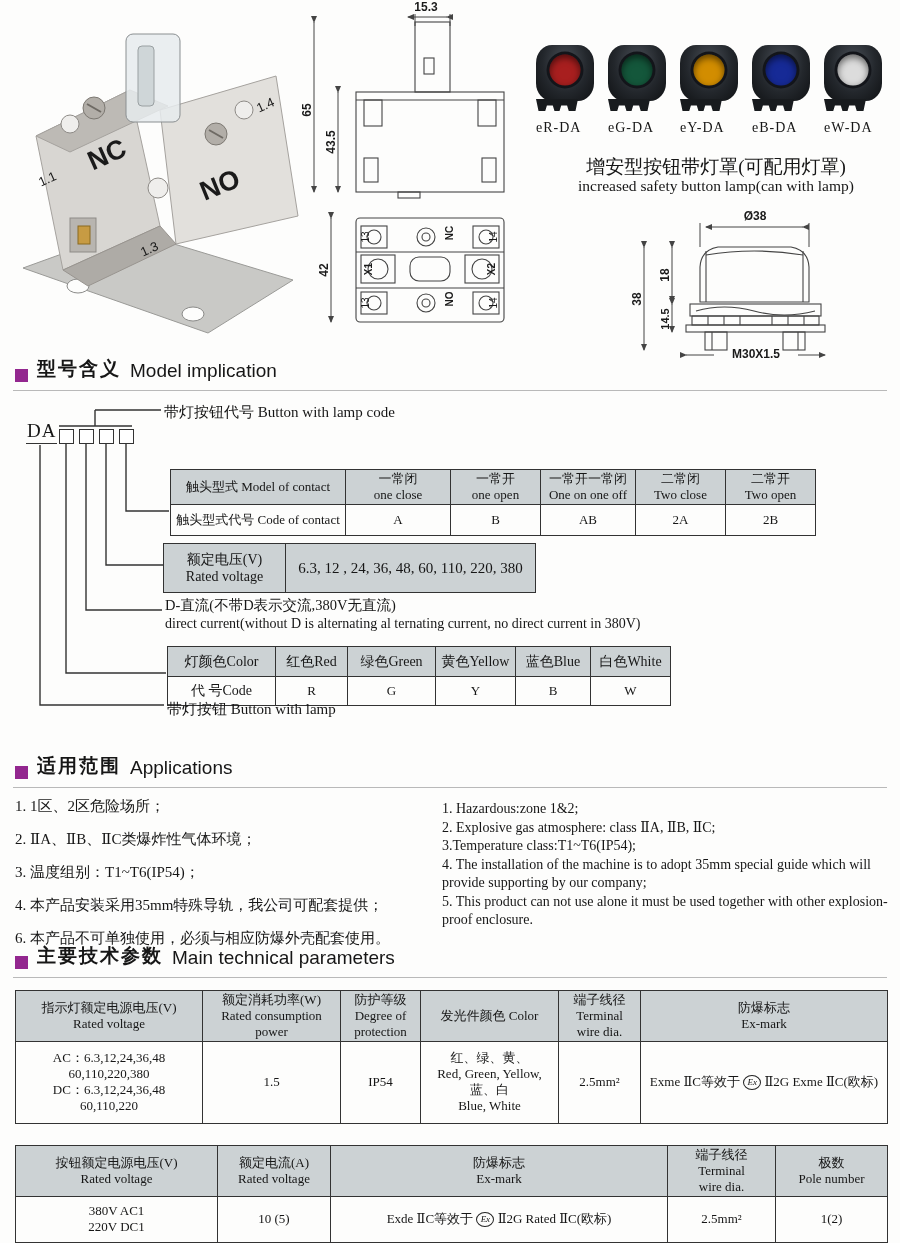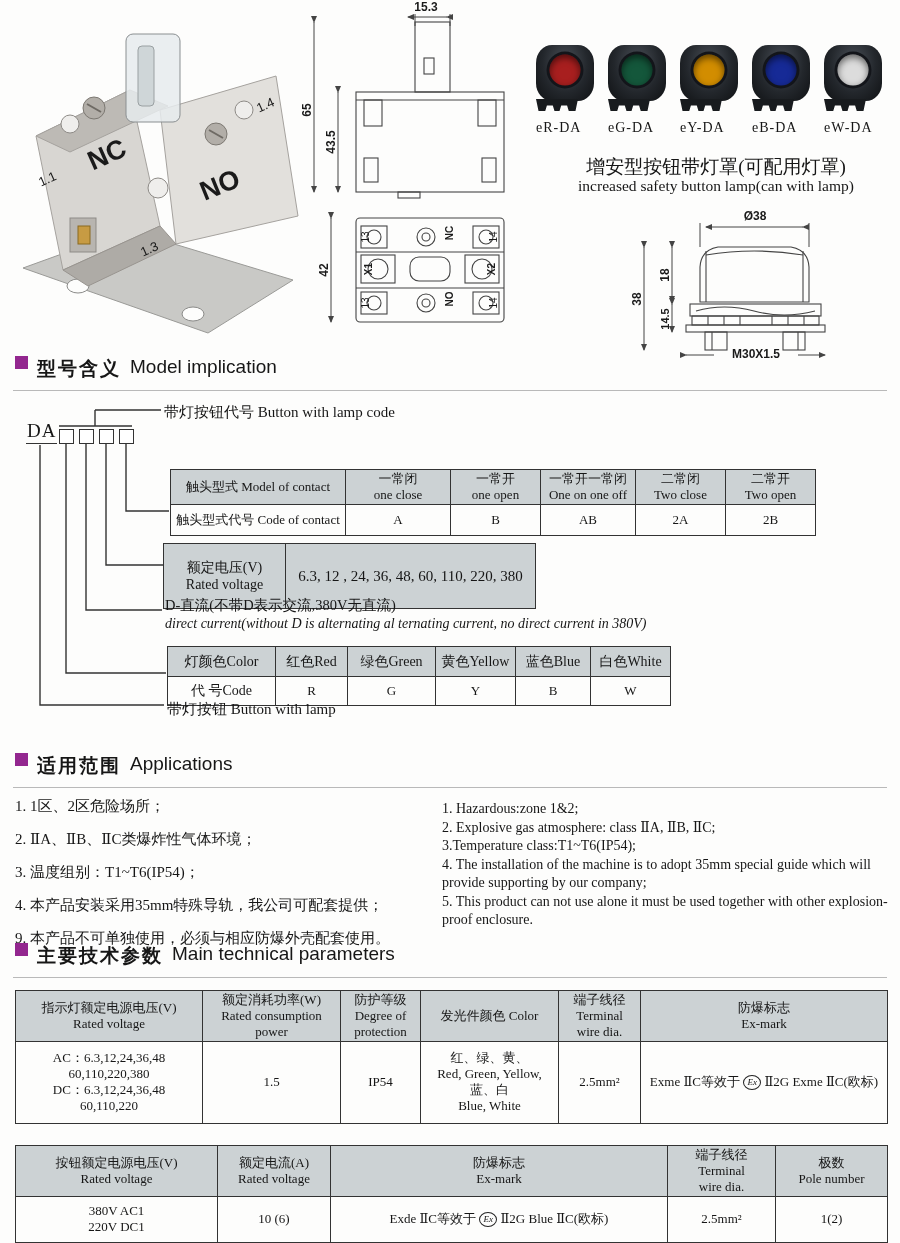--- a/index.html
+++ b/index.html
@@ -1,21 +1,21 @@
 <!DOCTYPE html>
 <html><head>
 <meta charset="utf-8">
 <style>
   html,body{margin:0;padding:0;background:#e8e8e8;}
   .page{position:relative;width:900px;height:1243px;background:#fdfdfc;margin:0 auto;
         font-family:"Liberation Serif","DejaVu Serif",serif;color:#161616;overflow:hidden;}
   .abs{position:absolute;}
 
   
-  .sec-head{position:absolute;display:flex;align-items:flex-start;gap:9px;
+  .sec-head{position:absolute;display:flex;align-items:flex-end;gap:9px;
             font-family:"Liberation Sans","DejaVu Sans",sans-serif;}
   .sec-head .sq{width:13px;height:13px;background:#93278f;flex:0 0 auto;}
   .sec-head .zh{font-weight:bold;font-size:19px;letter-spacing:2px;}
   .sec-head .en{font-size:19px;}
   .sec-rule{position:absolute;left:13px;width:874px;border-top:1.5px solid #b9b9b9;}
 
   
   table.tbl{position:absolute;border-collapse:collapse;table-layout:fixed;
             border:1.5px solid #333;}
   table.tbl td{border:1px solid #333;text-align:center;vertical-align:middle;
@@ -277,30 +277,30 @@
     </tr>
   </tbody>
     </table>
 
   <table class="tbl" style="left:163px;top:543px;width:372px;">
     <colgroup>
         <col style="width:122px">
         <col style="width:250px">
       </colgroup>
     <tbody>
-        <tr style="height:65px;">
+        <tr style="height:49px;">
       <td class="gray" style="font-size:14px;">额定电压(V)
 Rated voltage</td>
       <td class="gray" style="font-size:15px;">6.3, 12 ,  24, 36, 48, 60, 110, 220, 380</td>
     </tr>
   </tbody>
     </table>
 
   <div class="diagram-label" style="left:165px;top:596px;font-size:14.5px;">D-直流(不带D表示交流,380V无直流)</div>
-  <div class="diagram-label" style="left:165px;top:616px;font-size:14px;font-style:italic;">direct current(without D is alternating al ternating current, no direct current in 380V)</div>
+  <div class="diagram-label" style="left:165px;top:616px;font-size:14px;">direct current(without D is alternating al ternating current, no direct current in 380V)</div>
 
   <table class="tbl" style="left:167px;top:646px;width:503px;">
     <colgroup>
         <col style="width:108px">
         <col style="width:72px">
         <col style="width:88px">
         <col style="width:80px">
         <col style="width:75px">
         <col style="width:80px">
       </colgroup>
@@ -331,21 +331,21 @@
     <span class="zh">适用范围</span>
     <span class="en">Applications</span>
   </div>
   <div class="sec-rule" style="top:787px;"></div>
 
   <div class="app-zh">
     <div>1. 1区、2区危险场所；</div>
     <div>2. ⅡA、ⅡB、ⅡC类爆炸性气体环境；</div>
     <div>3. 温度组别：T1~T6(IP54)；</div>
     <div>4. 本产品安装采用35mm特殊导轨，我公司可配套提供；</div>
-    <div>9. 本产品不可单独使用，必须与相应防爆外壳配套使用。</div>
+    <div>6. 本产品不可单独使用，必须与相应防爆外壳配套使用。</div>
   </div>
   <div class="app-en">
     <div>1. Hazardous:zone 1&amp;2;</div>
     <div>2. Explosive gas atmosphere: class ⅡA, ⅡB, ⅡC;</div>
     <div>3.Temperature class:T1~T6(IP54);</div>
     <div>4. The installation of the machine is to adopt 35mm special guide which will provide supporting  by our company;</div>
     <div>5. This product can not use alone it must be used together with other explosion-proof enclosure.</div>
   </div>
 
   <div class="sec-head" style="left:15px;top:943px;">
@@ -416,21 +416,21 @@
 Ex-mark</td>
       <td>端子线径
 Terminal
 wire dia.</td>
       <td>极数
 Pole number</td>
     </tr>
     <tr style="height:46px;">
       <td>380V  AC1
 220V  DC1</td>
-      <td>10 (6)</td>
-      <td class="excell"><span>Exde ⅡC等效于 </span><span class="exbadge">Ex</span><span> Ⅱ2G Blue ⅡC(欧标)</span></td>
+      <td>10 (5)</td>
+      <td class="excell"><span>Exde ⅡC等效于 </span><span class="exbadge">Ex</span><span> Ⅱ2G Rated ⅡC(欧标)</span></td>
       <td>2.5mm²</td>
       <td>1(2)</td>
     </tr>
   </tbody>
     </table>
 
 </div>
 
 </body></html>

